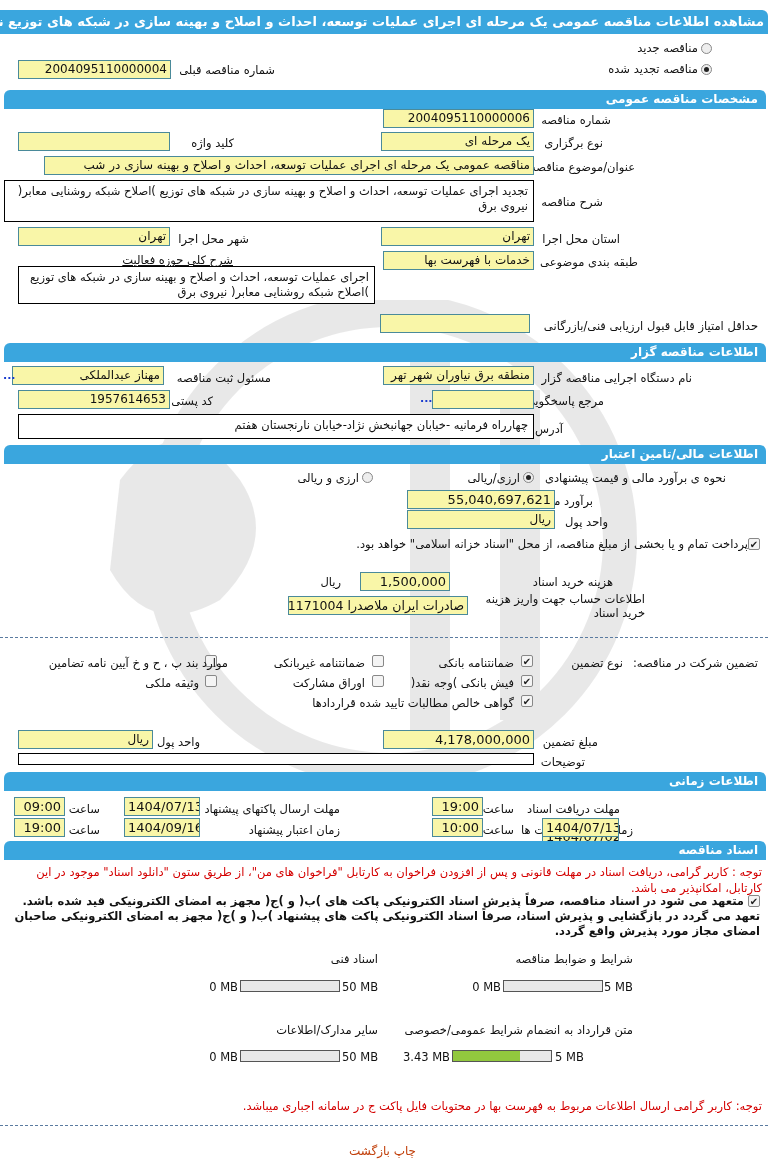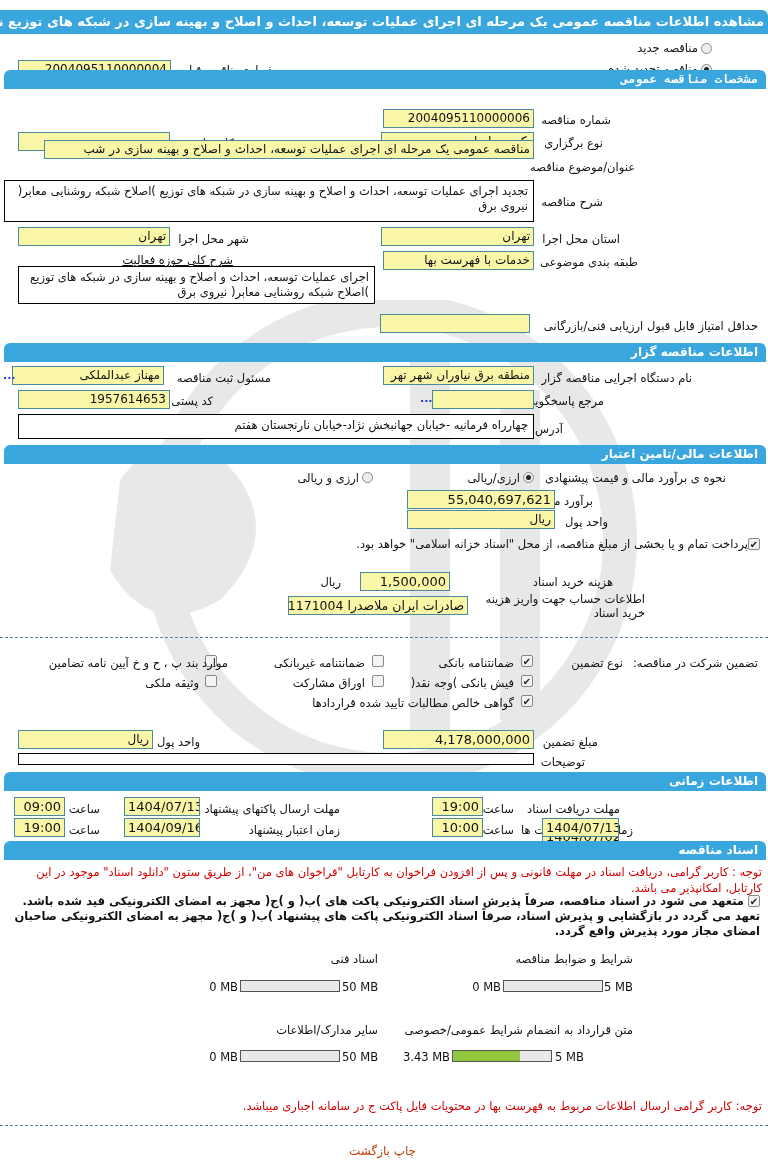--- a/index.html
+++ b/index.html
@@ -34,32 +34,32 @@
 
 <div class="bar title">مشاهده اطلاعات مناقصه عمومی یک مرحله ای اجرای عملیات توسعه، احداث و اصلاح و بهینه سازی در شبکه های توزیع نیروی برق</div>
 
 <span class="radio" style="right:56px; top:43px;"></span>
 <span class="lbl" style="right:70px; top:41px;">مناقصه جدید</span>
 <span class="radio on" style="right:56px; top:64px;"></span>
 <span class="lbl" style="right:70px; top:62px;">مناقصه تجدید شده</span>
 <span class="lbl" style="right:493px; top:63px;">شماره مناقصه قبلی</span>
 <div class="inp ltr" style="left:18px; width:153px; top:60px;">2004095110000004</div>
 
-<div class="bar" style="top:70px;font-family:Liberation Mono, monospace;">مشخصات مناقصه عمومی</div>
+<div class="bar" style="top:90px;">مشخصات مناقصه عمومی</div>
 
 <span class="lbl" style="right:157px; top:113px;">شماره مناقصه</span>
 <div class="inp ltr" style="left:383px; width:151px; top:109px;">2004095110000006</div>
 
 <span class="lbl" style="right:165px; top:136px;">نوع برگزاری</span>
 <div class="inp" style="left:381px; width:153px; top:132px;">یک مرحله ای</div>
 <span class="lbl" style="right:534px; top:136px;">کلید واژه</span>
 <div class="inp" style="left:18px; width:152px; top:132px;"></div>
 
 <span class="lbl" style="right:133px; top:160px;">عنوان/موضوع مناقصه</span>
-<div class="inp" style="left:44px; width:490px; top:140px;">مناقصه عمومی یک مرحله ای اجرای عملیات توسعه، احداث و اصلاح و بهینه سازی در شب</div>
+<div class="inp" style="left:44px; width:490px; top:156px;">مناقصه عمومی یک مرحله ای اجرای عملیات توسعه، احداث و اصلاح و بهینه سازی در شب</div>
 
 <span class="lbl" style="right:165px; top:195px;">شرح مناقصه</span>
 <div class="box" style="left:4px; width:530px; top:180px; height:42px;">تجدید اجرای عملیات توسعه، احداث و اصلاح و بهینه سازی در شبکه های توزیع )اصلاح شبکه روشنایی معابر( نیروی برق</div>
 
 <span class="lbl" style="right:148px; top:232px;">استان محل اجرا</span>
 <div class="inp" style="left:381px; width:153px; top:227px;">تهران</div>
 <span class="lbl" style="right:519px; top:232px;">شهر محل اجرا</span>
 <div class="inp" style="left:18px; width:152px; top:227px;">تهران</div>
 
 <span class="lbl" style="right:130px; top:255px;">طبقه بندی موضوعی</span>

